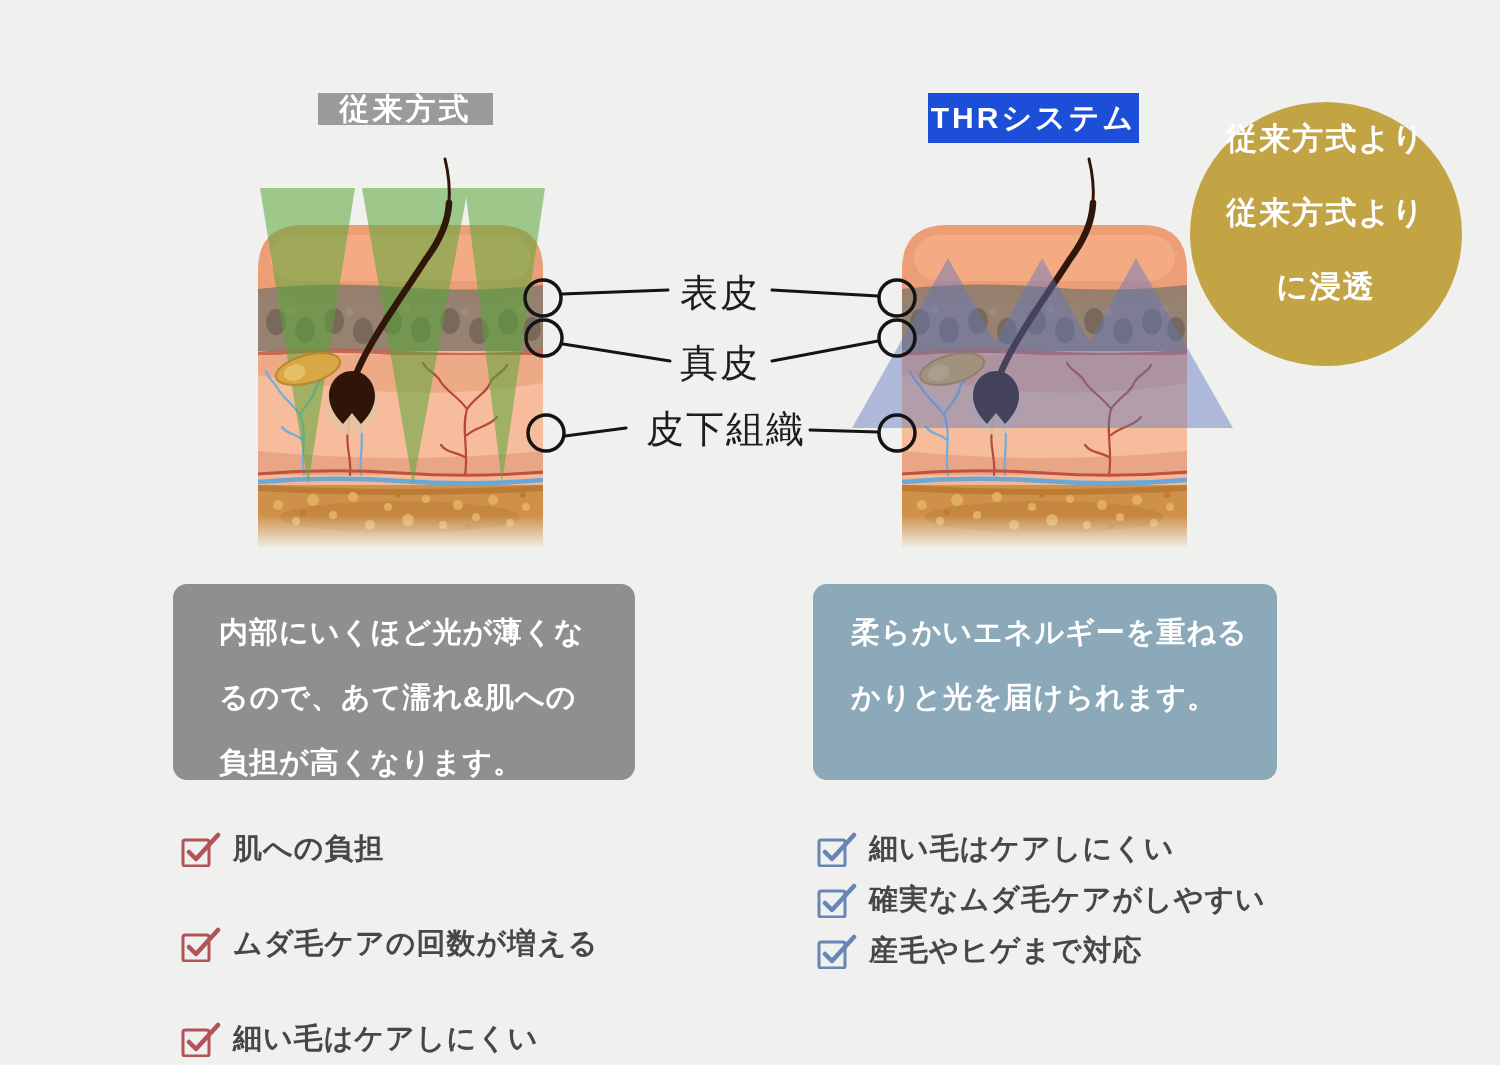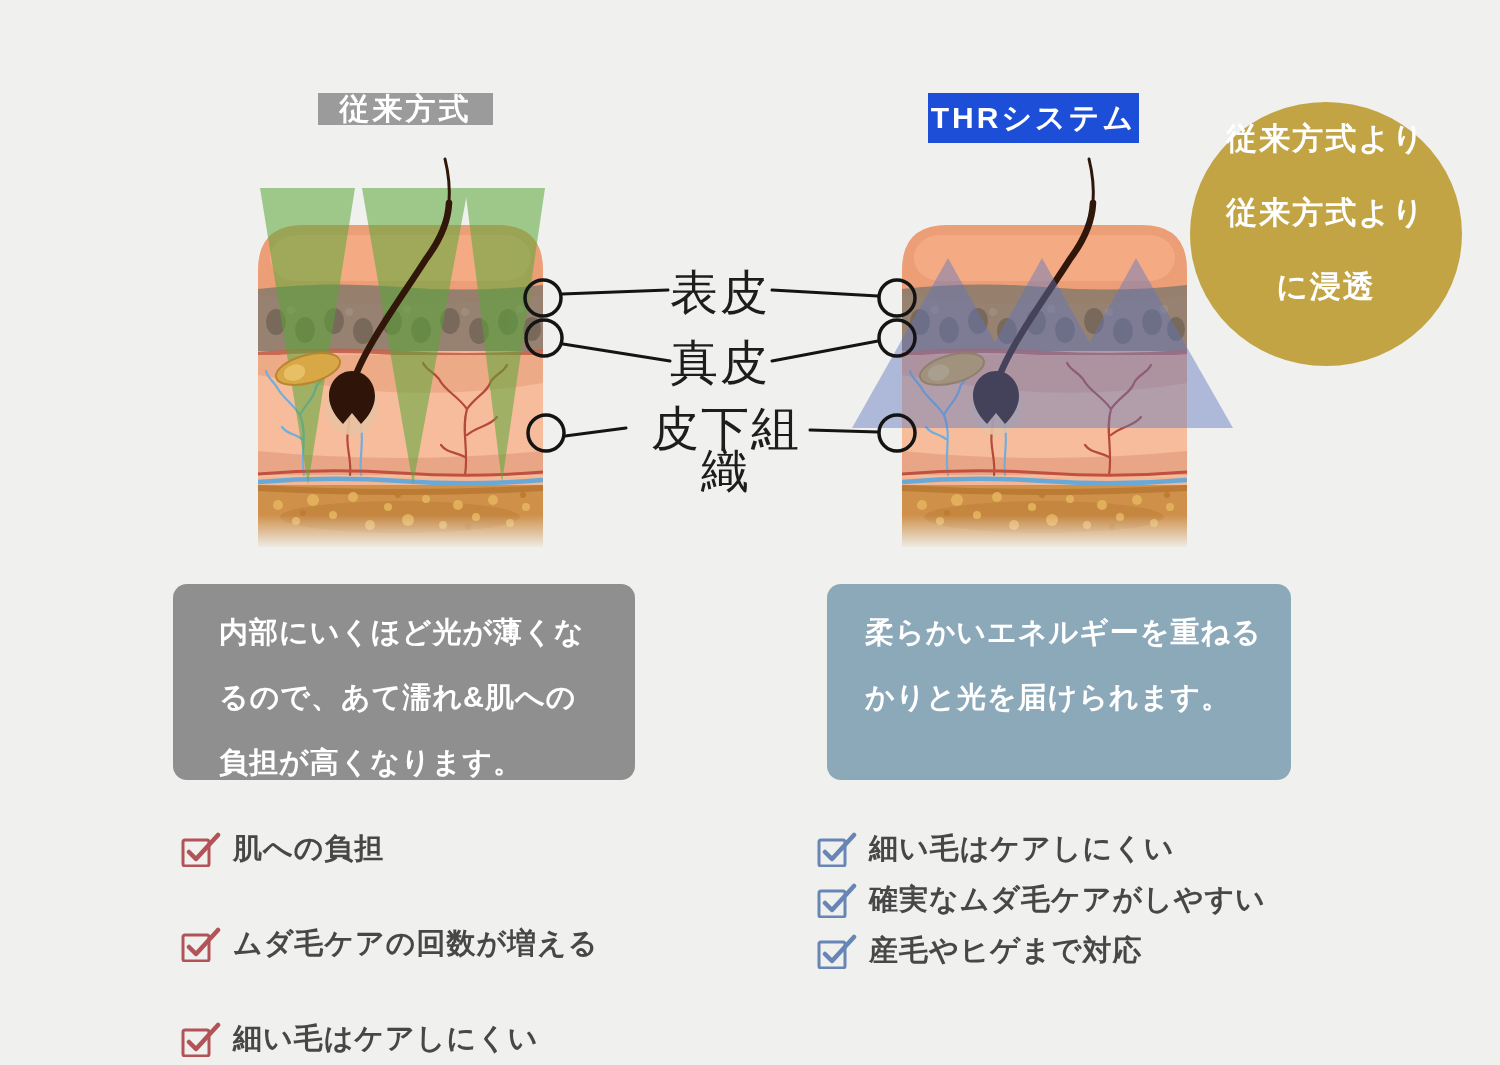--- a/index.html
+++ b/index.html
@@ -9,30 +9,30 @@
 
   .method-label{display:flex;align-items:center;justify-content:center;
     color:#ffffff;font-size:30px;font-weight:700;letter-spacing:3px;}
   .method-label.gray{left:318px;top:93px;width:175px;height:32px;background:#9b9b9b;}
   .method-label.blue{left:928px;top:93px;width:211px;height:50px;background:#1d4ed8;}
 
   .badge{left:1190px;top:102px;width:272px;height:264px;border-radius:50%;
     background:#c2a444;display:flex;flex-direction:column;align-items:center;
     color:#ffffff;font-size:31px;font-weight:600;letter-spacing:2px;line-height:74px;text-align:center;}
 
-  .layer-label{color:#1d1d1d;font-size:48px;font-weight:500;letter-spacing:2px;text-align:center;line-height:42px;}
+  .layer-label{color:#1d1d1d;font-size:38px;font-weight:500;letter-spacing:2px;text-align:center;line-height:42px;}
   .layer-label.epi{left:660px;top:272px;width:120px;}
   .layer-label.der{left:660px;top:342px;width:120px;}
   .layer-label.sub{left:640px;top:408px;width:172px;}
 
   .desc-box{width:462px;height:196px;border-radius:14px;color:#ffffff;
     font-size:29px;font-weight:600;letter-spacing:1px;line-height:65px;
     padding:16px 0 0 46px;box-sizing:border-box;}
   .desc-box.gray{left:173px;top:584px;background:#8f8f8f;}
-  .desc-box.blue{left:813px;top:584px;width:464px;background:#8ca9ba;padding-left:38px;margin-left:14px;}
+  .desc-box.blue{left:813px;top:584px;width:464px;background:#8ca9ba;padding-left:38px;}
 
   .checklist{display:flex;flex-direction:column;}
   .checklist.left{left:179px;top:830px;gap:44px;}
   .checklist.right{left:815px;top:830px;}
   .check-item{display:flex;align-items:center;height:36px;margin-bottom:15px;}
   .check-item svg{margin-right:12px;flex:0 0 auto;}
   .check-item span{color:#474747;font-size:29px;font-weight:600;letter-spacing:1px;line-height:36px;}
 
   svg.illus{position:absolute;}
   .overlay{position:absolute;left:0;top:0;pointer-events:none;}

